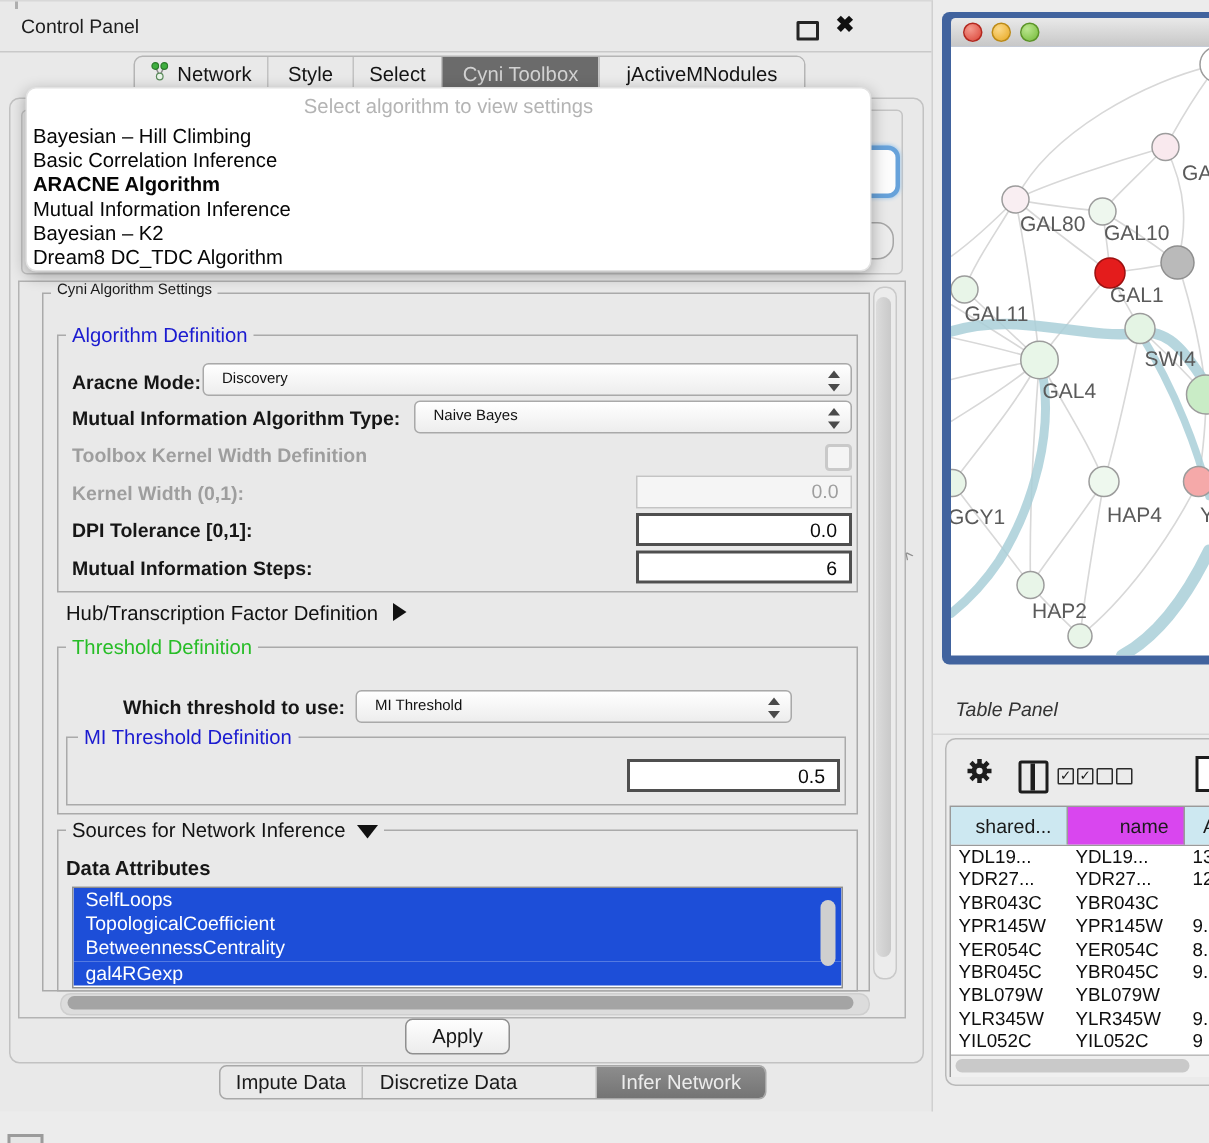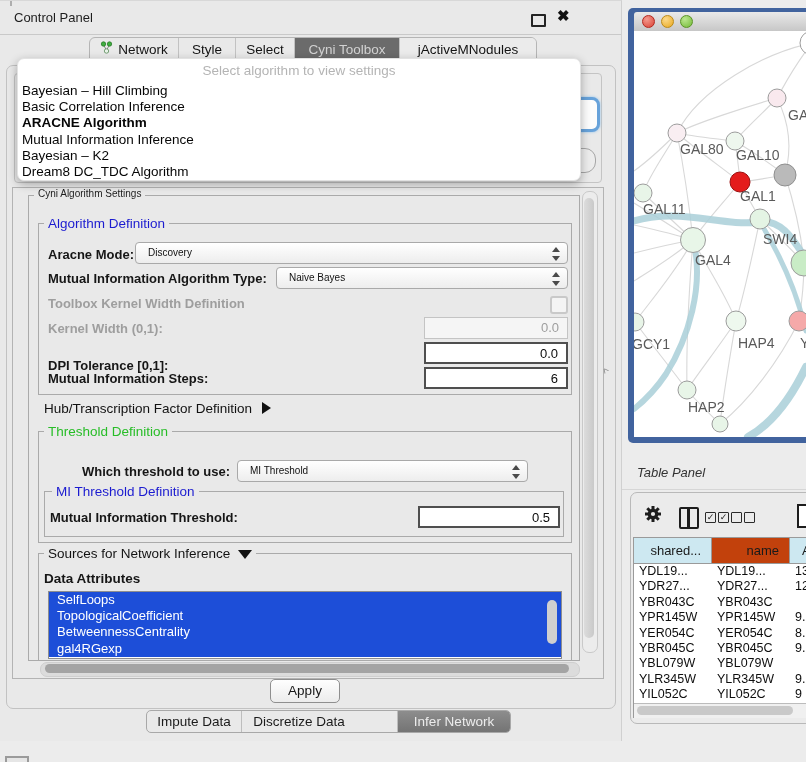--- a/index.html
+++ b/index.html
@@ -118,21 +118,21 @@
   .ticon{position:absolute;}
   #icon-cols{left:48px;top:14px;width:16px;height:18px;border:2.5px solid #1d1d1d;border-radius:2px;}
   #icon-cols span{position:absolute;left:6px;top:0;width:2.5px;height:18px;background:#1d1d1d;}
   .cbx{position:absolute;width:9px;height:9px;border:1.6px solid #2a2a2a;border-radius:1px;
        font-size:9px;line-height:9px;text-align:center;color:#1a1a1a;}
   #icon-doc{left:166px;top:11px;width:13px;height:20px;border:2.5px solid #1d1d1d;background:#fff;}
 
   #table-wrap{left:2px;top:44px;width:236px;height:179px;border:1px solid #9a9a9a;background:#fff;}
   #thead{display:grid;grid-template-columns:78px 78px 78px;height:25px;border-bottom:1px solid #9a9a9a;}
   .hcell{border-right:1px solid #9a9a9a;box-sizing:border-box;font-size:13px;color:#1a1a1a;
-         line-height:25px;padding-right:10px;text-align:right;overflow:hidden;background:#c2410c;}
+         line-height:25px;padding-right:10px;text-align:right;overflow:hidden;background:#d946ef;}
   .hcell.selcol{background:#cde8f1;}
   .hcell.left{text-align:left;padding-left:12px;padding-right:0;}
   #tbody{height:139px;overflow:hidden;background:#fff;}
   .trow{display:grid;grid-template-columns:78px 78px 78px;height:15.4px;}
   .tcell{font-size:12.5px;color:#0e0e0e;line-height:15.4px;padding-left:5px;white-space:nowrap;overflow:hidden;}
   #table-hscroll{position:absolute;left:0;top:165px;width:236px;height:14px;background:#f0f0f0;border-top:1px solid #bcbcbc;}
   #table-hscroll-thumb{position:absolute;left:3px;top:2px;width:156px;height:9px;background:#c9c9c9;border-radius:5px;}
 
   svg text{font-family:"Liberation Sans",sans-serif;}
 </style>
@@ -201,42 +201,41 @@
     <span>Naive Bayes</span>
     <span class="spin"></span>
   </div>
 
   <span class="abs flabel dis" style="left:48px;top:295px;">Toolbox Kernel Width Definition</span>
   <span class="abs" id="checkbox-manual"></span>
 
   <span class="abs flabel dis" style="left:48px;top:320px;">Kernel Width (0,1):</span>
   <div class="abs tfield dis" style="left:424px;top:316px;width:144px;">0.0</div>
 
-  <span class="abs flabel" style="left:48px;top:345px;margin-top:12px;">DPI Tolerance [0,1]:</span>
+  <span class="abs flabel" style="left:48px;top:345px;">DPI Tolerance [0,1]:</span>
   <div class="abs tfield" style="left:424px;top:341px;width:144px;">0.0</div>
 
   <span class="abs flabel" style="left:48px;top:370px;">Mutual Information Steps:</span>
   <div class="abs tfield" style="left:424px;top:366px;width:144px;">6</div>
 
   <div class="abs" id="hub-row">
     <span>Hub/Transcription Factor Definition</span><span class="tri-right"></span>
   </div>
 
   <div class="abs group" id="group-threshold"></div>
   <span class="abs glabel" id="lbl-threshold">Threshold Definition</span>
 
   <span class="abs flabel" style="left:82px;top:463px;">Which threshold to use:</span>
   <div class="abs combo" style="left:237px;top:459px;width:291px;">
     <span>MI Threshold</span>
     <span class="spin"></span>
   </div>
 
   <div class="abs group" id="group-mithresh"></div>
   <span class="abs glabel" id="lbl-mithresh">MI Threshold Definition</span>
-  <span class="abs flabel" style="left:50px;top:509px;">Mutual Information Threshold:</span>
   <div class="abs tfield" style="left:418px;top:505px;width:142px;">0.5</div>
 
   <div class="abs group" id="group-sources"></div>
   <span class="abs glabel" id="lbl-sources"><span>Sources for Network Inference</span><span class="tri-down"></span></span>
   <span class="abs flabel" id="lbl-attrs">Data Attributes</span>
   <div class="abs" id="attr-list">
     <div class="attr-item">SelfLoops</div>
       <div class="attr-item">TopologicalCoefficient</div>
       <div class="attr-item">BetweennessCentrality</div>
       <div class="attr-item">gal4RGexp</div>

